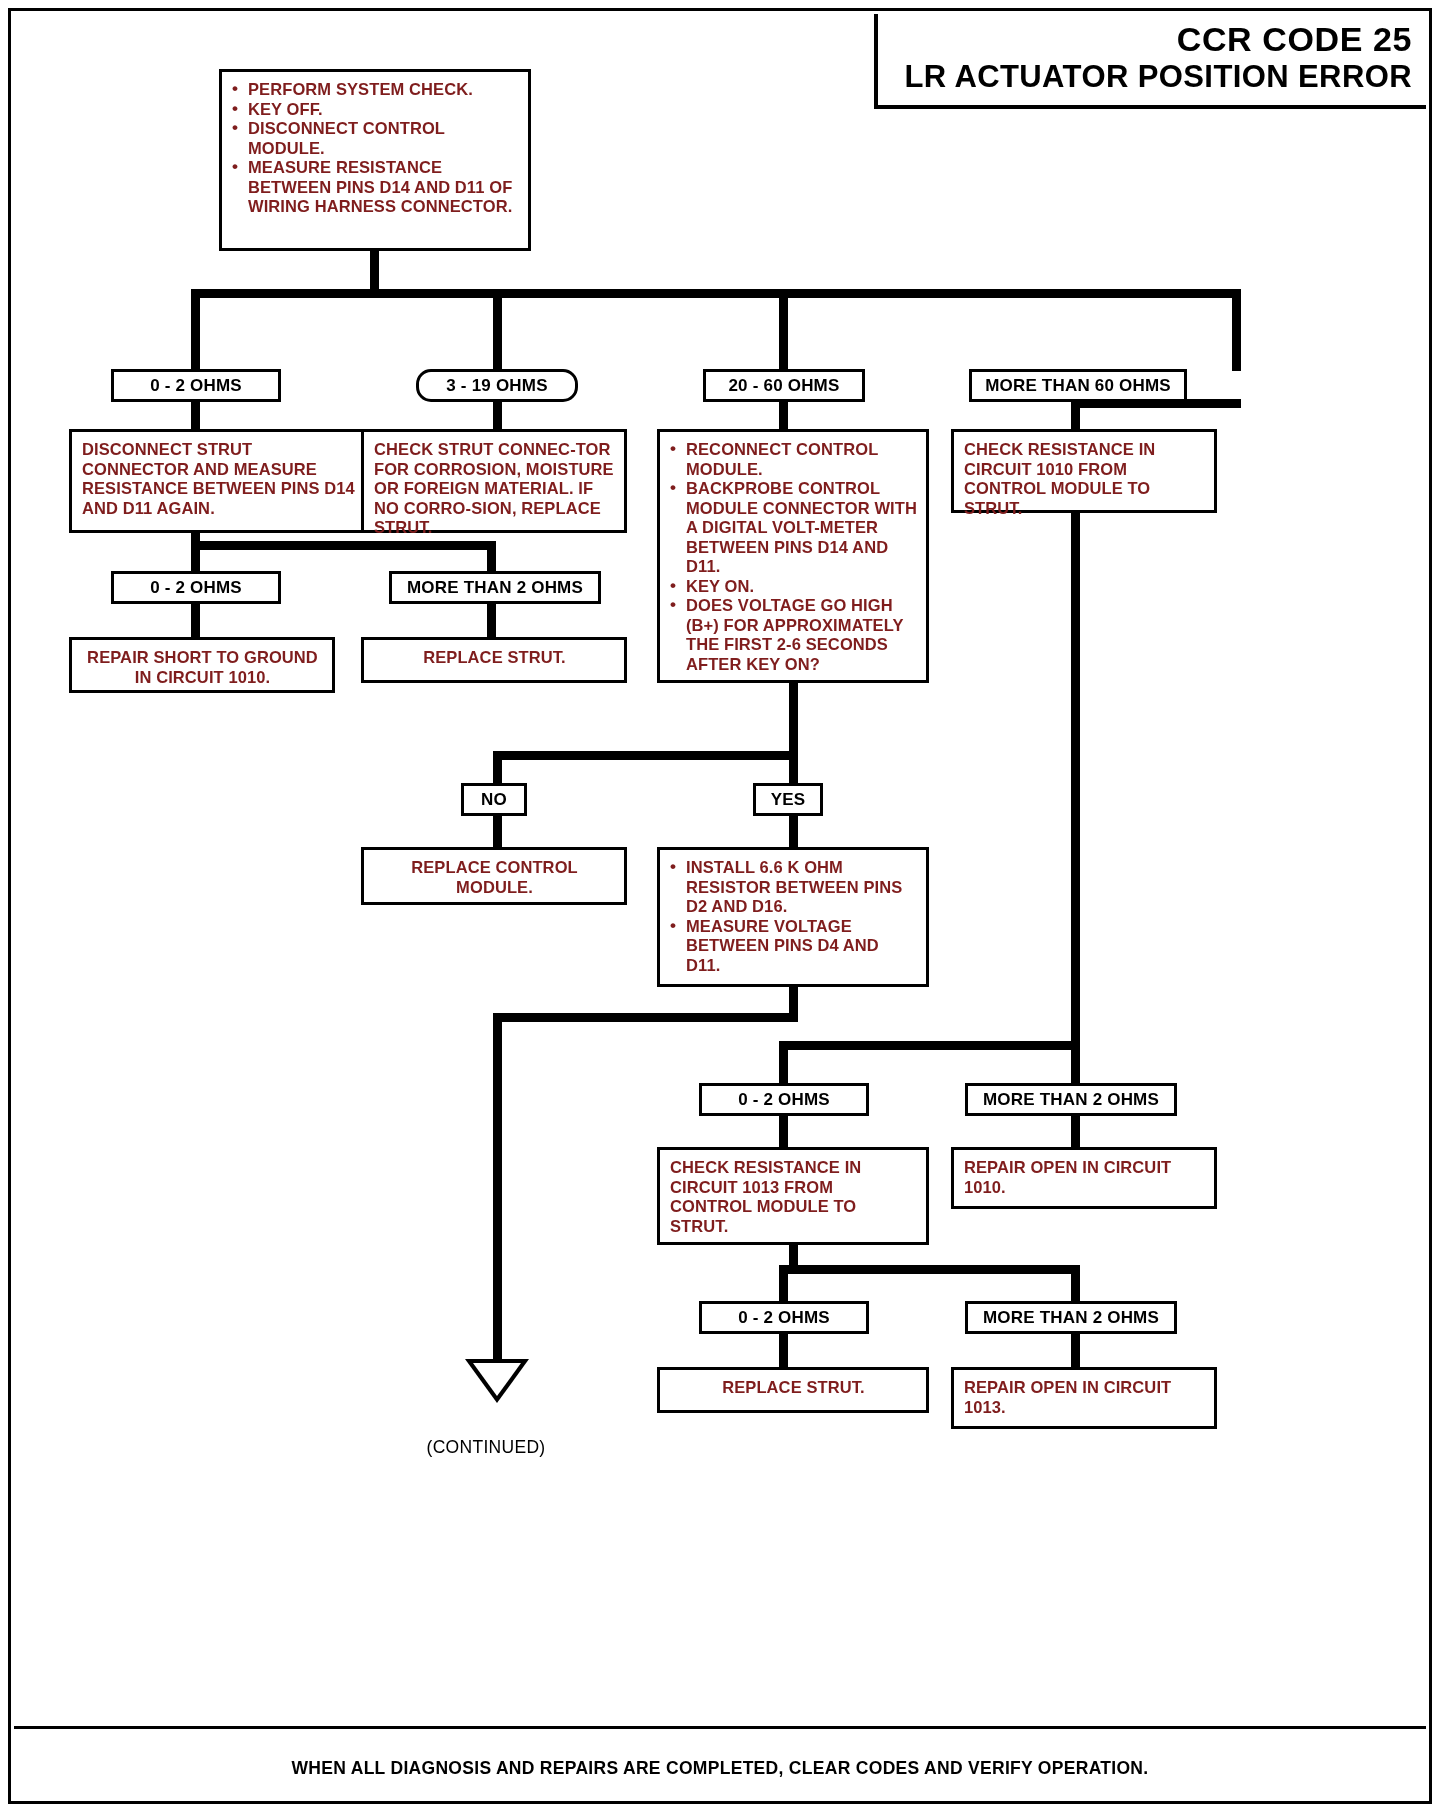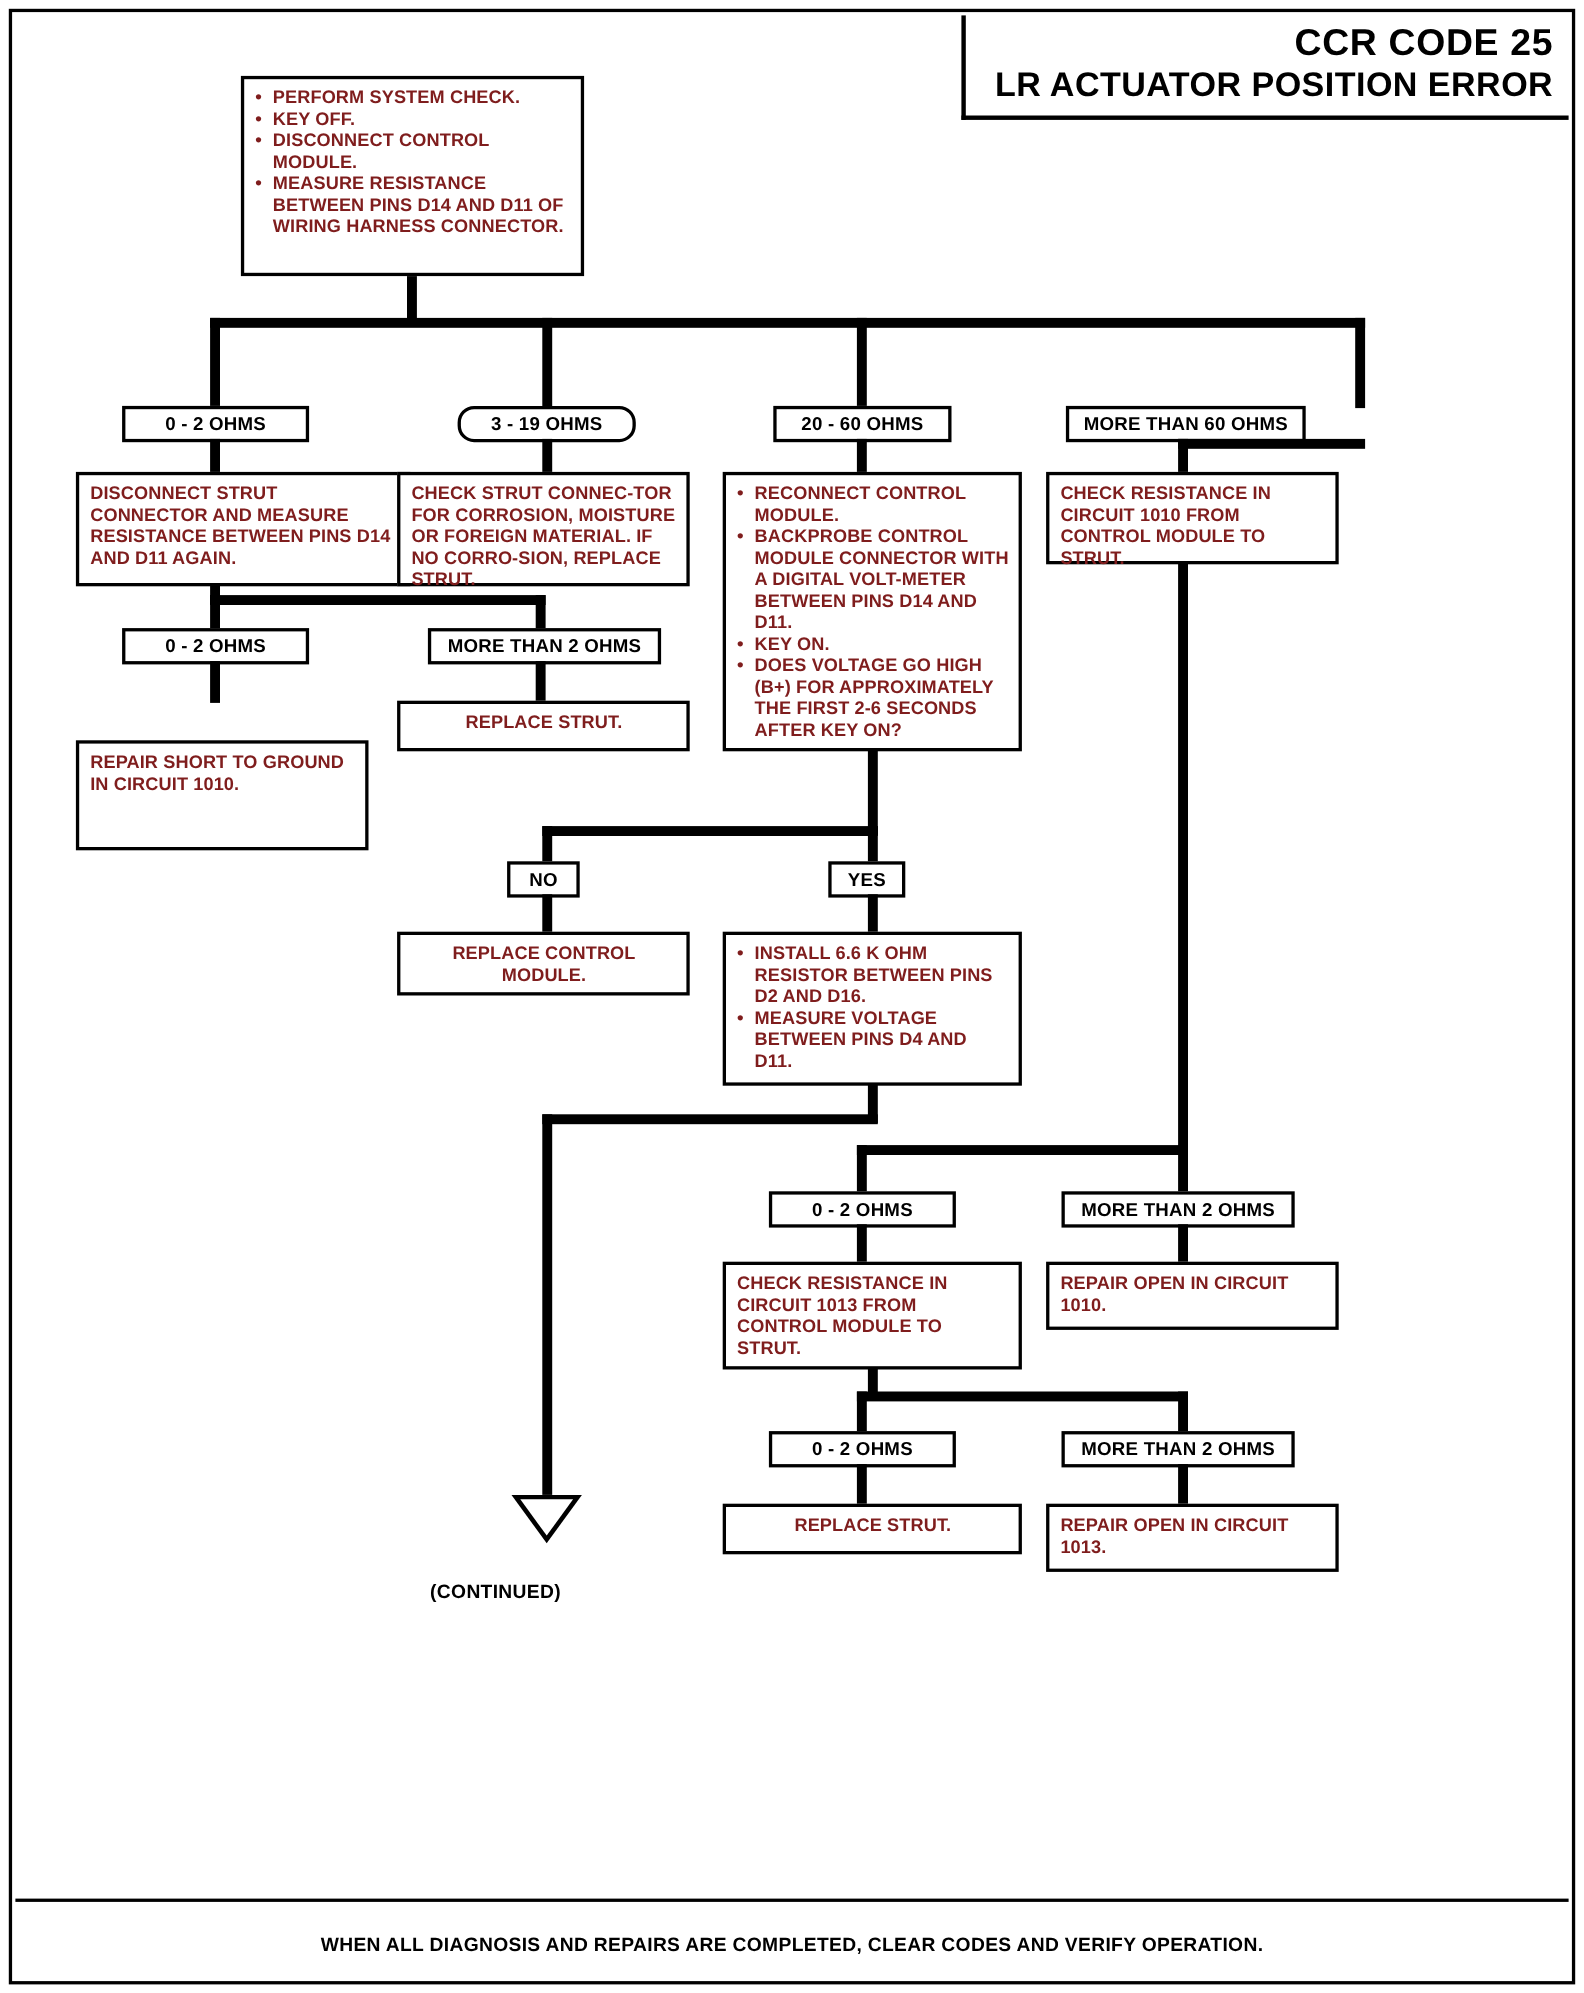--- a/index.html
+++ b/index.html
@@ -56,22 +56,22 @@
     position:absolute;width:0;height:0;
     border-left:32px solid transparent;border-right:32px solid transparent;
     border-top:44px solid #000;
   }
   #cont-tri:after{
     content:"";position:absolute;left:-24px;top:-40px;width:0;height:0;
     border-left:24px solid transparent;border-right:24px solid transparent;
     border-top:33px solid #fff;
   }
   #cont-label{
-    position:absolute;font-size:17.5px;font-weight:bold;letter-spacing:.3px;
-    text-align:left;white-space:nowrap;
+    position:absolute;font-size:17.5px;font-weight:normal;letter-spacing:.3px;
+    text-align:center;white-space:nowrap;
   }
 </style>
 </head>
 <body>
 
 <div id="sheet">
 
   <div id="titleblock">
     <div class="t1">CCR CODE 25</div>
     <div class="t2">LR ACTUATOR POSITION ERROR</div>
@@ -132,21 +132,21 @@
       <span>0 - 2 OHMS</span>
     </div>
 
   <div class="node lbl" style="left:378px;top:560px;width:212px;height:33px;">
       <span>MORE THAN 2 OHMS</span>
     </div>
 
   <div class="v" style="left:180px;top:590px;height:38px;"></div>
   <div class="v" style="left:476px;top:590px;height:38px;"></div>
 
-  <div class="node box" style="left:58px;top:662px;width:266px;height:100px;">
+  <div class="node box" style="left:58px;top:626px;width:266px;height:56px;text-align:center;">
     <div class="pad">REPAIR SHORT TO GROUND IN CIRCUIT 1010.</div>
   </div>
 
   <div class="node box" style="left:350px;top:626px;width:266px;height:46px;">
     <div class="pad" style="text-align:center;">REPLACE STRUT.</div>
   </div>
 
   <div class="node box" style="left:350px;top:418px;width:266px;height:104px;">
     <div class="pad">CHECK STRUT CONNEC-TOR FOR CORROSION, MOISTURE OR FOREIGN MATERIAL. IF NO CORRO-SION, REPLACE STRUT.</div>
   </div>

